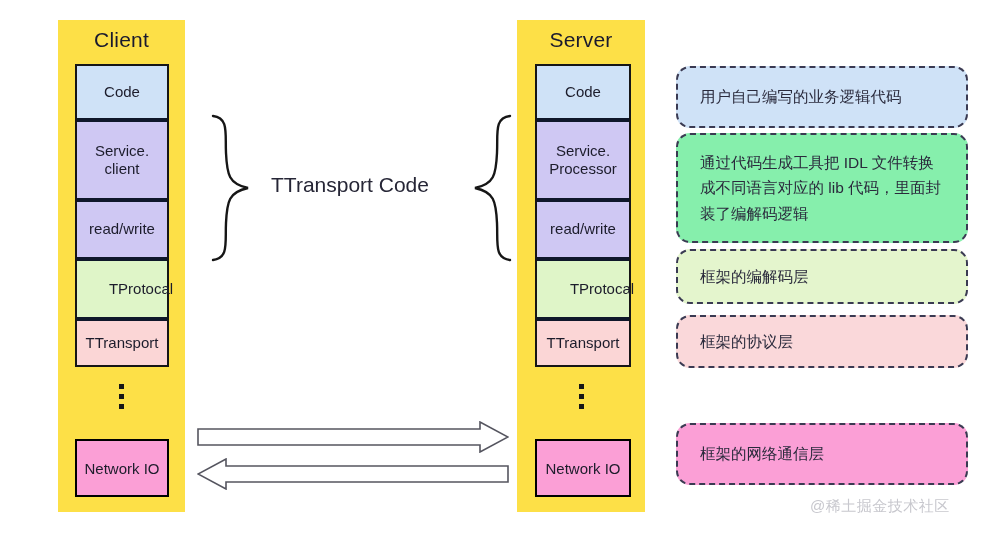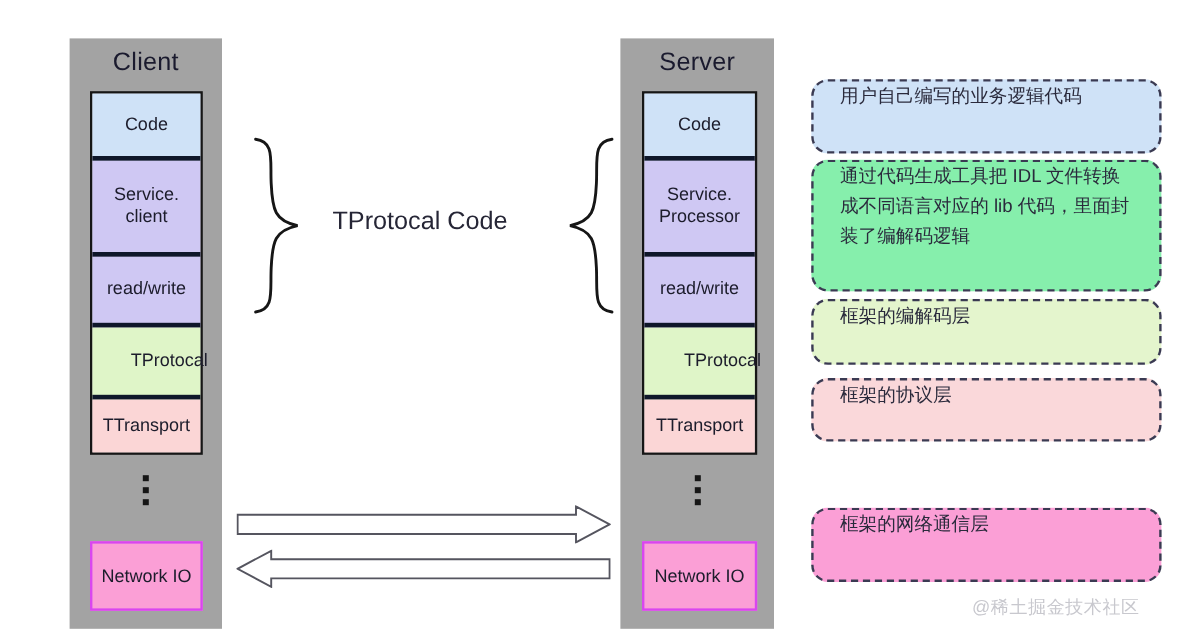--- a/index.html
+++ b/index.html
@@ -12,22 +12,21 @@
     height: 533px;
     position: relative;
     overflow: hidden;
     font-family: "Liberation Sans", "DejaVu Sans", sans-serif;
     background: #ffffff;
   }
 
   
   .panel {
     position: absolute;
-    background: #a3a3a3;
-    margin-top: 12px;
+    background: #fde047;
   }
   #client-panel { left: 58px;  top: 20px; width: 127px; height: 492px; }
   #server-panel { left: 517px; top: 20px; width: 128px; height: 492px; }
 
   .panel-title {
     position: absolute;
     left: 0;
     top: 8px;
     width: 100%;
     text-align: center;
@@ -65,21 +64,21 @@
   .layer.h-readwrite { height: 59px; }
   .layer.h-protocol  { height: 60px; padding-left: 39px; }
   .layer.h-transport { height: 44px; }
 
   
   .netio {
     position: absolute;
     left: 17px;
     width: 94px;
     height: 58px;
-    border: 2px solid #d946ef;
+    border: 2px solid #000000;
     box-sizing: border-box;
     display: flex;
     align-items: center;
     justify-content: center;
     font-size: 15px;
     color: #1c1c2b;
   }
   #client-panel .netio { top: 419px; }
   #server-panel .netio { left: 18px; width: 96px; top: 419px; }
 
@@ -129,21 +128,21 @@
 
   
   .callout {
     position: absolute;
     left: 676px;
     width: 292px;
     border: 2px dashed #3a3a52;
     border-radius: 14px;
     box-sizing: border-box;
     display: flex;
-    align-items: flex-start;
+    align-items: center;
     padding: 0 22px;
     font-size: 15.5px;
     line-height: 1.62;
     color: #2a2a3c;
   }
   #callout-0 { top: 66px;  height: 62px;  }
   #callout-1 { top: 133px; height: 110px; }
   #callout-2 { top: 249px; height: 55px;  }
   #callout-3 { top: 315px; height: 53px;  }
   #callout-4 { top: 423px; height: 62px;  }
@@ -208,21 +207,21 @@
     <path d="M8,3 C24,5 20,20 21,40 C22,62 24,71 43,75 C24,79 22,88 21,110 C20,130 24,145 8,147" fill="none" stroke="#161616" stroke-width="2.4" stroke-linecap="round"></path>
   </svg>
 </div>
 
 <div class="brace" id="brace-right">
   <svg viewBox="0 0 46 150" preserveAspectRatio="none">
     <path d="M38,3 C22,5 26,20 25,40 C24,62 22,71 3,75 C22,79 24,88 25,110 C26,130 22,145 38,147" fill="none" stroke="#161616" stroke-width="2.4" stroke-linecap="round"></path>
   </svg>
 </div>
 
-<div id="generated-code-label">TProtocal Code</div>
+<div id="generated-code-label">TTransport Code</div>
 
 <div class="arrow-wrap" id="arrow-right">
   <svg viewBox="0 0 312 32" preserveAspectRatio="none">
     <path d="M1,8 L283,8 L283,1 L311,16 L283,31 L283,24 L1,24 Z" fill="#ffffff" stroke="#55555f" stroke-width="1.6" stroke-linejoin="miter"></path>
   </svg>
 </div>
 
 <div class="arrow-wrap" id="arrow-left">
   <svg viewBox="0 0 312 32" preserveAspectRatio="none">
     <path d="M311,8 L29,8 L29,1 L1,16 L29,31 L29,24 L311,24 Z" fill="#ffffff" stroke="#55555f" stroke-width="1.6" stroke-linejoin="miter"></path>

